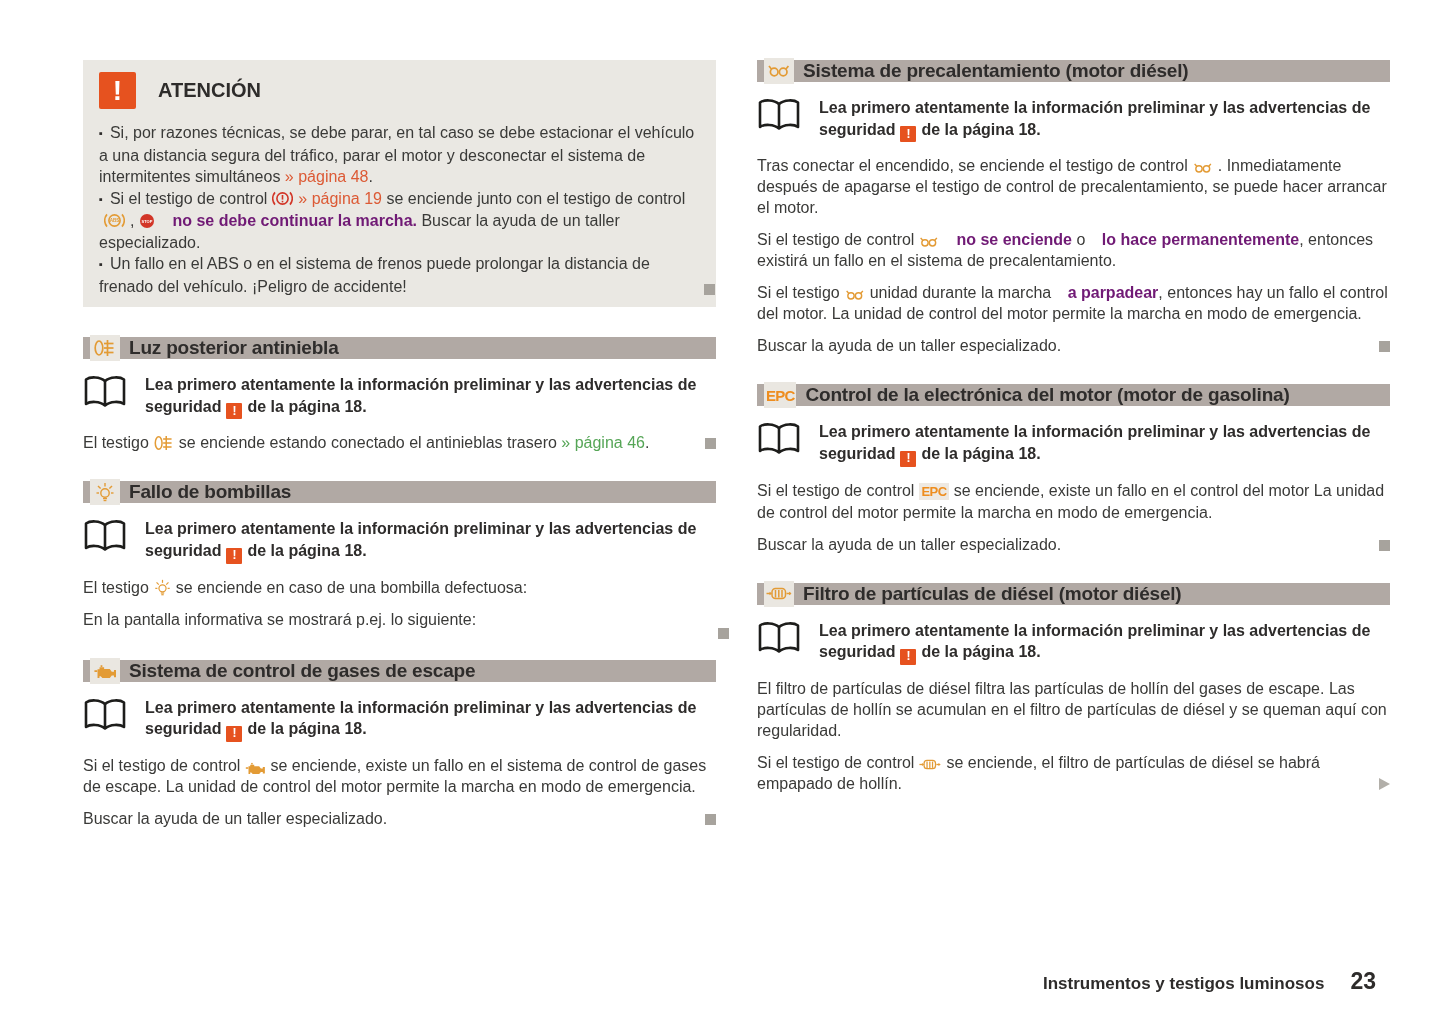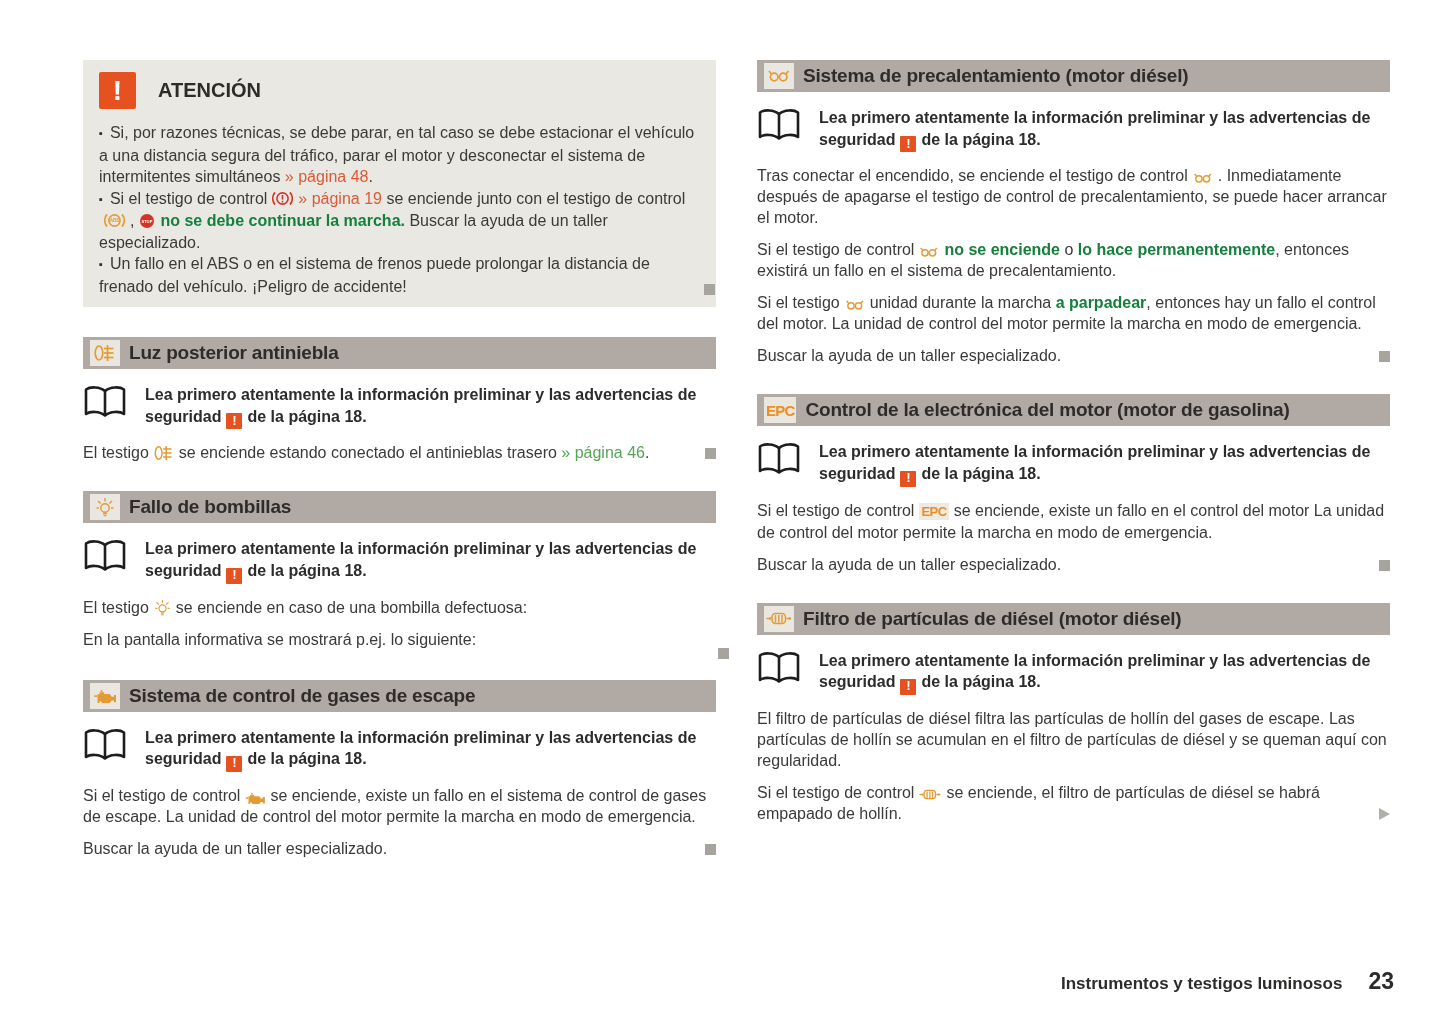--- a/index.html
+++ b/index.html
@@ -6,33 +6,33 @@
   body{
     width:1445px;height:1019px;position:relative;background:#ffffff;
     font-family:"Liberation Sans", sans-serif;color:#3a3a38;overflow:hidden;
   }
   .col{position:absolute;top:60px;width:633px;}
   .col-left{left:83px;}
   .col-right{left:757px;}
 
   p{margin:0 0 11px;font-size:16px;line-height:21px;}
   .rel{position:relative;}
-  b{color:#15803d;}
+  b{color:#701a75;margin-left:12px;}
 
   
   .attention-box{background:#eae8e3;padding:12px 16px 10px;position:relative;margin-bottom:30px;}
   .attn-head{display:flex;align-items:center;gap:22px;margin-bottom:13px;}
   .attn-icon{width:37px;height:37px;background:#e6521f;color:#fff;font-weight:bold;font-size:28px;
     display:flex;align-items:center;justify-content:center;border-radius:2px;flex:0 0 auto;}
   .attn-title{font-size:20px;font-weight:bold;color:#2e2c2b;}
   .attn-p{margin:0;line-height:21.5px;}
   .sq-bullet{font-size:11px;margin-right:7px;vertical-align:1px;color:#2e2c2b;}
 
   
-  .sec-header{background:#b1a9a4;height:32px;display:flex;align-items:center;padding:0 0 0 7px;gap:9px;margin-bottom:15px;}
+  .sec-header{background:#b1a9a4;height:22px;display:flex;align-items:center;padding:0 0 0 7px;gap:9px;margin-bottom:15px;}
   .chip{min-width:26px;height:26px;background:#eae7e1;display:flex;align-items:center;justify-content:center;padding:0 2px;flex:0 0 auto;}
   .sec-title{font-size:19px;font-weight:bold;color:#2e2c2b;margin:0;letter-spacing:-0.2px;white-space:nowrap;}
 
   
   .readnote{display:flex;gap:18px;margin-bottom:13px;align-items:flex-start;}
   .readnote-text{font-weight:bold;font-size:16px;line-height:21.5px;margin:0;max-width:552px;color:#2e2c2b;}
   .book{flex:0 0 auto;margin-top:1px;}
 
   .wsq{display:inline-flex;width:16px;height:16px;background:#e6521f;color:#fff;align-items:center;justify-content:center;
     font-size:12px;font-weight:bold;vertical-align:-3px;margin:0 5px;border-radius:1px;}
@@ -47,21 +47,21 @@
   .garrow{color:#55a556;font-weight:bold;margin-right:6px;font-size:17px;}
   .display-msg{font-weight:bold;margin-left:13px;color:#2e2c2b;margin-top:13px;}
 
   .endsq{position:absolute;right:0;bottom:4px;width:11px;height:11px;background:#a7a39d;}
   .attn-endsq{position:absolute;right:-15px;bottom:2px;width:11px;height:11px;background:#a7a39d;}
   .cont-arrow{position:absolute;right:0;bottom:4px;width:0;height:0;
     border-left:11px solid #b2afa9;border-top:6px solid transparent;border-bottom:6px solid transparent;}
 
   .gap28{height:17px;}
 
-  .footer{position:absolute;right:51px;bottom:24px;display:flex;align-items:baseline;gap:26px;}
+  .footer{position:absolute;right:69px;bottom:24px;display:flex;align-items:baseline;gap:26px;}
   .footer-title{font-weight:bold;font-size:17px;color:#2e2c2b;}
   .footer-page{font-weight:bold;font-size:23px;color:#2e2c2b;}
 </style>
 </head>
 <body>
 
 <div class="col col-left">
 
   <section class="attention-box">
     <div class="attn-head">

